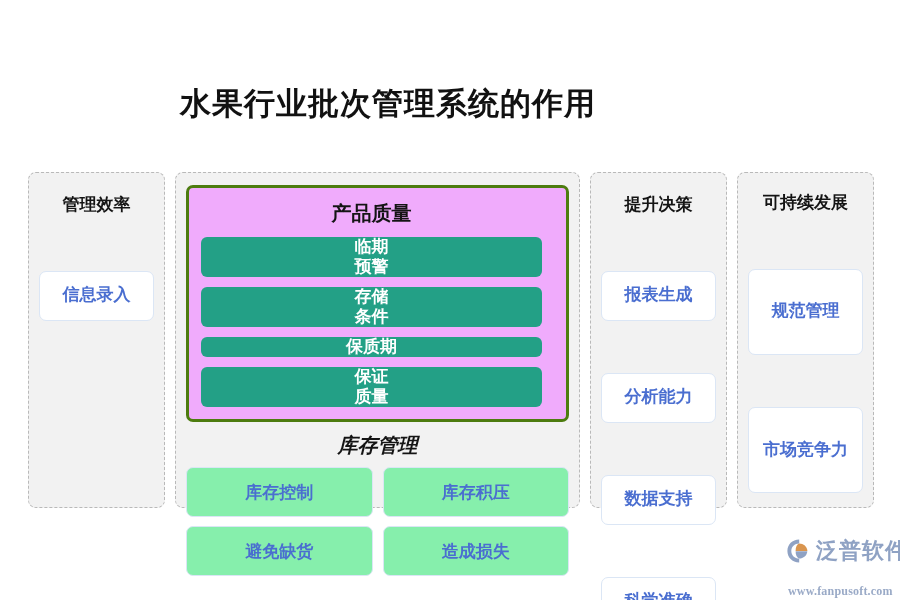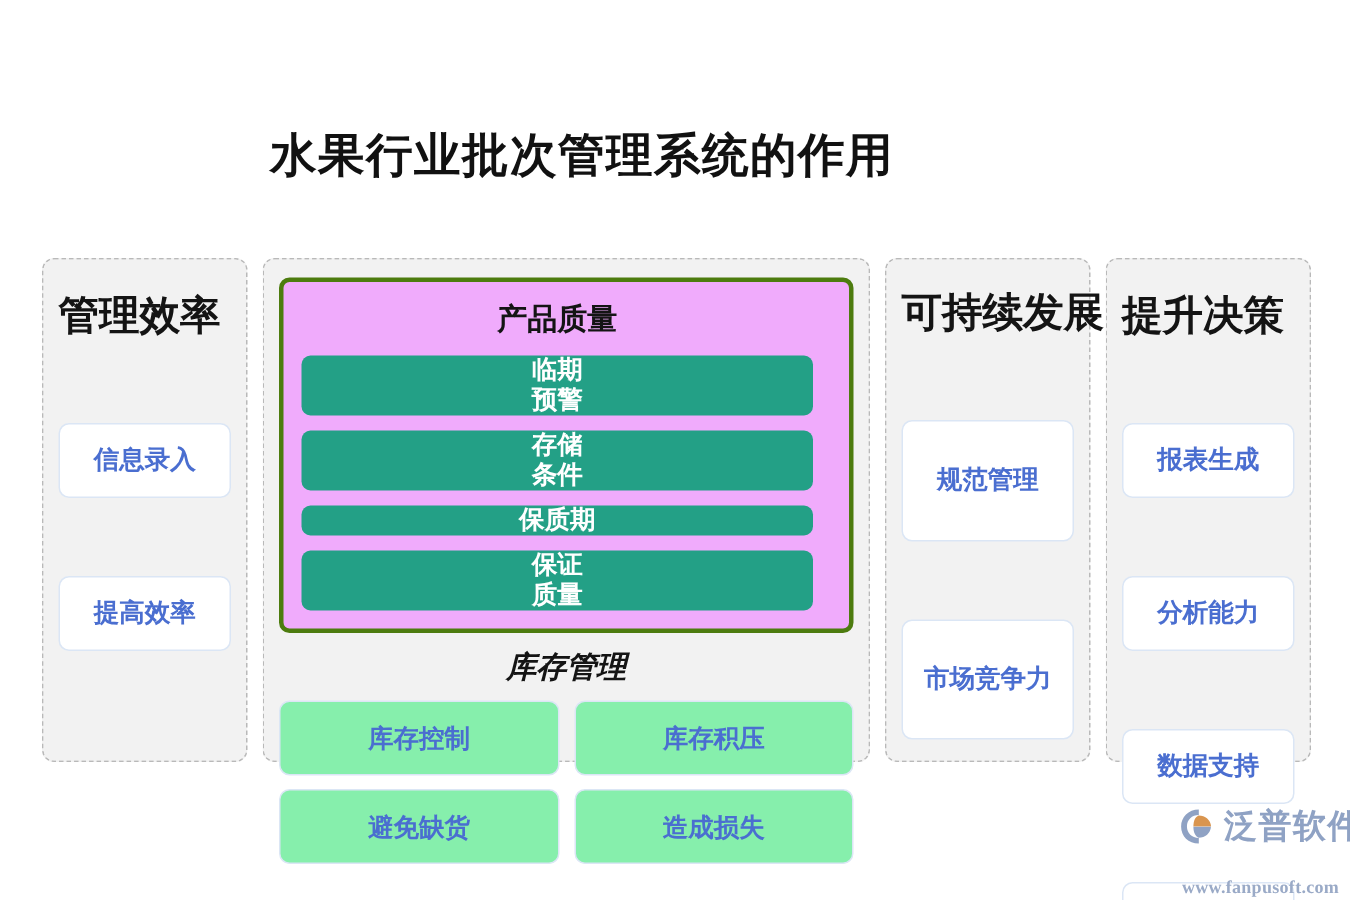--- a/index.html
+++ b/index.html
@@ -45,22 +45,22 @@
     border-radius: 8px;
     box-sizing: border-box;
     display: flex;
     flex-direction: column;
     padding: 12px 10px 14px 10px;
   }
   .col-narrow { width: 137px; }
   .col-wide   { flex: 1 1 auto; }
 
   .column-title {
-    text-align: left;
-    font-size: 27px;
+    text-align: center;
+    font-size: 17px;
     font-weight: bold;
     color: #141414;
     margin: 10px 0 12px 0;
     line-height: 1.15;
     white-space: nowrap;
   }
   .column-title.tight { margin-top: 8px; }
 
   .card-stack {
     display: flex;
@@ -198,21 +198,20 @@
 <body>
 
 <h1 class="page-title">水果行业批次管理系统的作用</h1>
 
 <div class="board">
 
   <div class="column col-narrow">
     <div class="column-title">管理效率</div>
     <div class="card-stack">
       <div class="card card-sm">信息录入</div>
-      <div class="card card-sm">提高效率</div>
     </div>
   </div>
 
   <div class="column col-wide">
 
     <div class="quality-panel">
       <div class="panel-title">产品质量</div>
       <div class="chip-row">
         <div class="chip">
           <div>
@@ -239,38 +238,38 @@
         </div>
       </div>
     </div>
 
     <div class="inventory-title">库存管理</div>
     <div class="inv-grid">
       <div class="inv-cell">库存控制</div>
       <div class="inv-cell">库存积压</div>
       <div class="inv-cell">避免缺货</div>
       <div class="inv-cell">造成损失</div>
-    </div>
-  </div>
-
-  <div class="column col-narrow">
-    <div class="column-title tight">可持续发展</div>
-    <div class="card-stack">
-      <div class="card card-tall">规范管理</div>
-      <div class="card card-tall">市场竞争力</div>
     </div>
   </div>
 
   <div class="column col-narrow">
     <div class="column-title">提升决策</div>
     <div class="card-stack">
       <div class="card card-sm">报表生成</div>
       <div class="card card-sm">分析能力</div>
       <div class="card card-sm">数据支持</div>
       <div class="card card-sm">科学准确</div>
+    </div>
+  </div>
+
+  <div class="column col-narrow">
+    <div class="column-title tight">可持续发展</div>
+    <div class="card-stack">
+      <div class="card card-tall">规范管理</div>
+      <div class="card card-tall">市场竞争力</div>
     </div>
   </div>
 
 </div>
 
 <div class="logo">
   <div class="logo-row">
     <svg class="logo-mark" viewBox="0 0 26 26">
       <path d="M13.2 1.6 C6.2 1.6 1.4 6.6 1.4 13 C1.4 19.4 6.2 24.4 13.2 24.4 L13.2 20.6 C8.6 20.6 5.3 17.4 5.3 13 C5.3 8.6 8.6 5.4 13.2 5.4 Z" fill="#8fa2c4"></path>
       <path d="M13.0 5.6 C17.6 5.6 21.1 8.6 21.4 13.0 L9.6 13.0 C9.6 9.0 10.9 6.6 13.0 5.6 Z" fill="#d9954f"></path>

